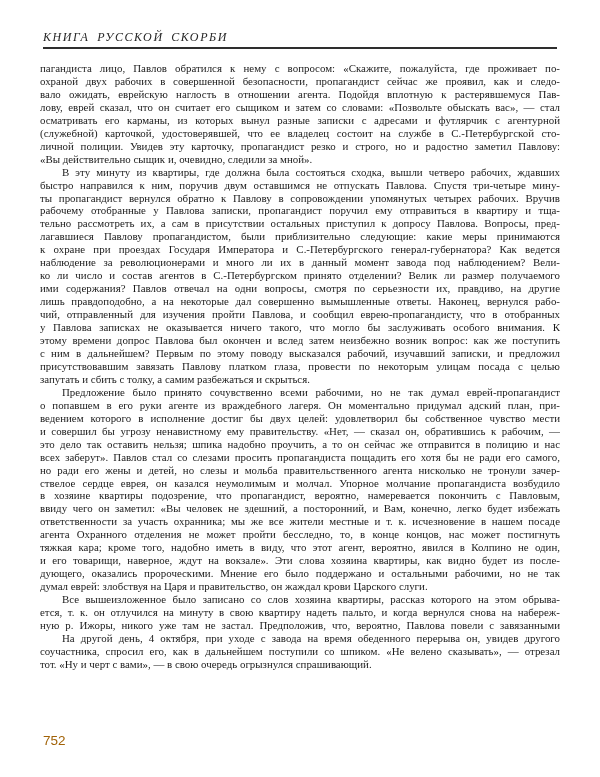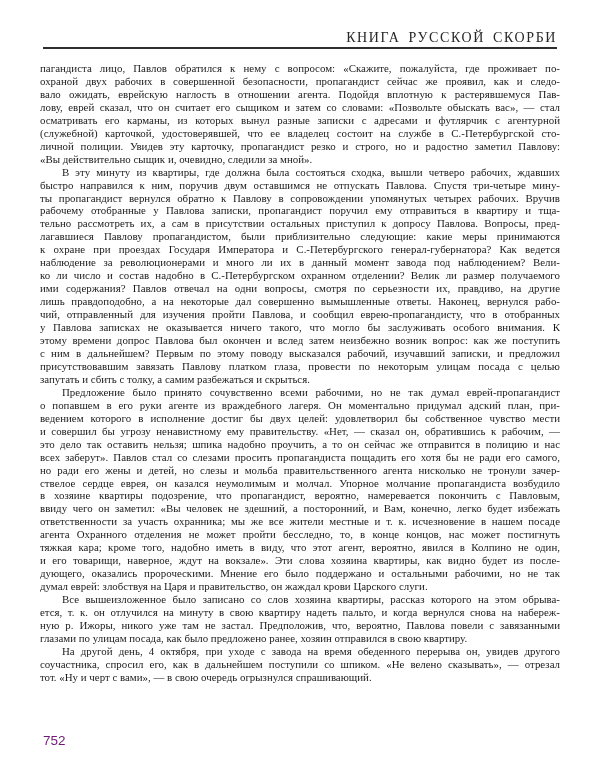--- a/index.html
+++ b/index.html
@@ -15,22 +15,23 @@
     background: #ffffff;
     overflow: hidden;
     font-family: "Liberation Serif", serif;
     color: #1c1c1c;
   }
   .running-head {
     position: absolute;
     top: 30px;
     left: 43px;
     width: 514px;
-    text-align: right;
-    font-size: 14px;
+    text-align: left;
+    font-style: italic;
+    font-size: 12px;
     letter-spacing: 1.6px;
     word-spacing: 3px;
     color: #262626;
   }
   .head-rule {
     position: absolute;
     top: 47px;
     left: 43px;
     width: 514px;
     height: 2px;
@@ -52,21 +53,21 @@
     white-space: normal;
   }
   .tline.last { text-align-last: left; }
   .tline.first { text-indent: 22px; }
   .folio {
     position: absolute;
     top: 733px;
     left: 43px;
     font-family: "Liberation Sans", sans-serif;
     font-size: 13.5px;
-    color: #701a75;
+    color: #a16207;
   }
 </style>
 </head>
 <body>
 
 <div class="page">
   <div class="running-head">КНИГА РУССКОЙ СКОРБИ</div>
   <div class="head-rule"></div>
   <div class="body-text">
       <div class="para">
@@ -81,21 +82,21 @@
       </div>
       <div class="para">
         <div class="tline first">В эту минуту из квартиры, где должна была состояться сходка, вышли четверо рабочих, ждавших</div>
         <div class="tline">быстро направился к ним, поручив двум оставшимся не отпускать Павлова. Спустя три-четыре мину-</div>
         <div class="tline">ты пропагандист вернулся обратно к Павлову в сопровождении упомянутых четырех рабочих. Вручив</div>
         <div class="tline">рабочему отобранные у Павлова записки, пропагандист поручил ему отправиться в квартиру и тща-</div>
         <div class="tline">тельно рассмотреть их, а сам в присутствии остальных приступил к допросу Павлова. Вопросы, пред-</div>
         <div class="tline">лагавшиеся Павлову пропагандистом, были приблизительно следующие: какие меры принимаются</div>
         <div class="tline">к охране при проездах Государя Императора и С.-Петербургского генерал-губернатора? Как ведется</div>
         <div class="tline">наблюдение за революционерами и много ли их в данный момент завода под наблюдением? Вели-</div>
-        <div class="tline">ко ли число и состав надобно в С.-Петербургском охранном отделении? Велик ли размер получаемого</div>
+        <div class="tline">ко ли число и состав агентов в С.-Петербургском принято отделении? Велик ли размер получаемого</div>
         <div class="tline">ими содержания? Павлов отвечал на одни вопросы, смотря по серьезности их, правдиво, на другие</div>
         <div class="tline">лишь правдоподобно, а на некоторые дал совершенно вымышленные ответы. Наконец, вернулся рабо-</div>
         <div class="tline">чий, отправленный для изучения пройти Павлова, и сообщил еврею-пропагандисту, что в отобранных</div>
         <div class="tline">у Павлова записках не оказывается ничего такого, что могло бы заслуживать особого внимания. К</div>
         <div class="tline">этому времени допрос Павлова был окончен и вслед затем неизбежно возник вопрос: как же поступить</div>
         <div class="tline">с ним в дальнейшем? Первым по этому поводу высказался рабочий, изучавший записки, и предложил</div>
         <div class="tline">присутствовавшим завязать Павлову платком глаза, провести по некоторым улицам посада с целью</div>
         <div class="tline last">запутать и сбить с толку, а самим разбежаться и скрыться.</div>
       </div>
       <div class="para">
@@ -113,21 +114,20 @@
         <div class="tline">агента Охранного отделения не может пройти бесследно, то, в конце концов, нас может постигнуть</div>
         <div class="tline">тяжкая кара; кроме того, надобно иметь в виду, что этот агент, вероятно, явился в Колпино не один,</div>
         <div class="tline">и его товарищи, наверное, ждут на вокзале». Эти слова хозяина квартиры, как видно будет из после-</div>
         <div class="tline">дующего, оказались пророческими. Мнение его было поддержано и остальными рабочими, но не так</div>
         <div class="tline last">думал еврей: злобствуя на Царя и правительство, он жаждал крови Царского слуги.</div>
       </div>
       <div class="para">
         <div class="tline first">Все вышеизложенное было записано со слов хозяина квартиры, рассказ которого на этом обрыва-</div>
         <div class="tline">ется, т. к. он отлучился на минуту в свою квартиру надеть пальто, и когда вернулся снова на набереж-</div>
         <div class="tline">ную р. Ижоры, никого уже там не застал. Предположив, что, вероятно, Павлова повели с завязанными</div>
-        <div class="tline last">глазами по улицам посада, как было предложено ранее, хозяин отправился в свою квартиру.</div>
       </div>
       <div class="para">
         <div class="tline first">На другой день, 4 октября, при уходе с завода на время обеденного перерыва он, увидев другого</div>
         <div class="tline">соучастника, спросил его, как в дальнейшем поступили со шпиком. «Не велено сказывать», — отрезал</div>
         <div class="tline last">тот. «Ну и черт с вами», — в свою очередь огрызнулся спрашивающий.</div>
       </div>
     </div>
   <div class="folio">752</div>
 </div>
 

